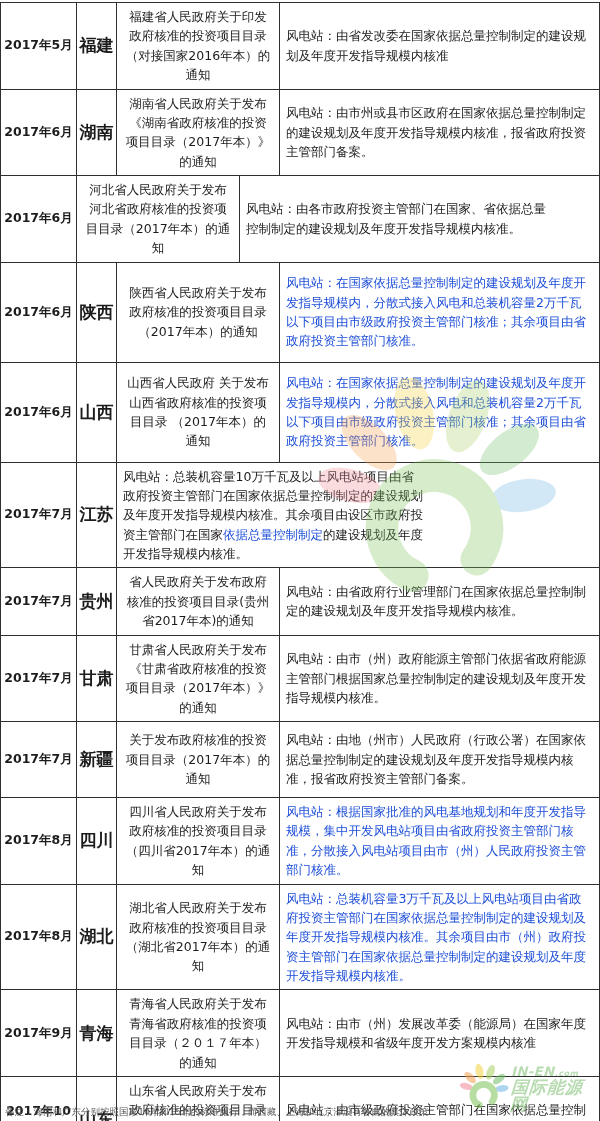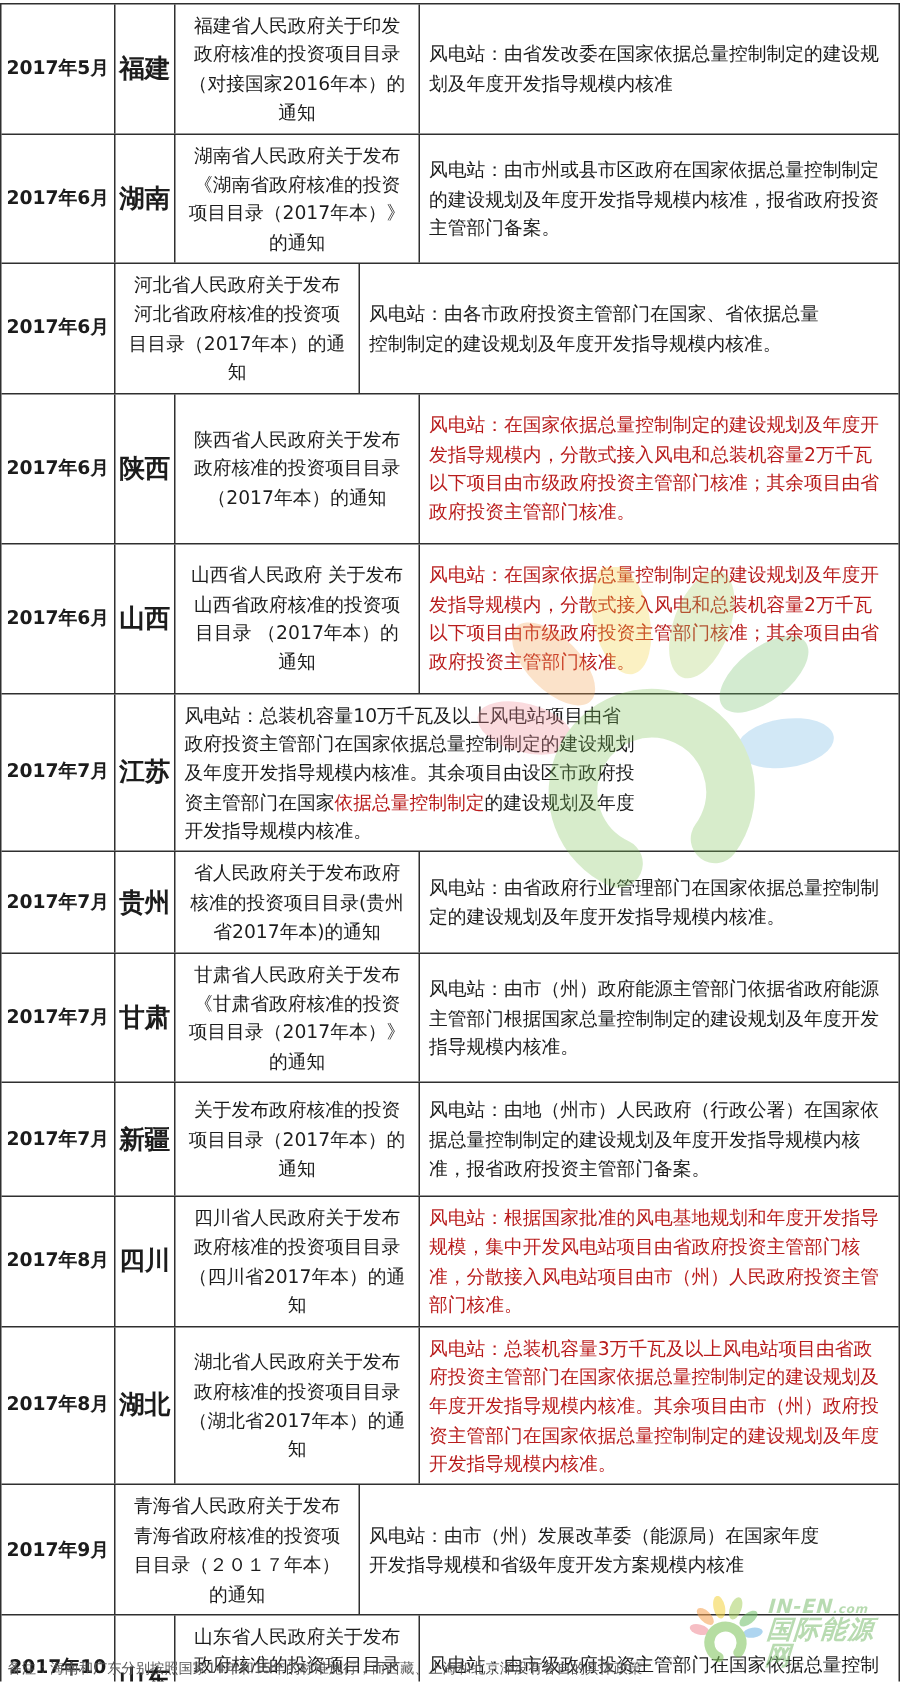--- a/index.html
+++ b/index.html
@@ -10,21 +10,21 @@
   #policy-table{
     position:absolute;left:0;top:2px;width:598px;border:1px solid #2f2f2f;
   }
   .row{display:flex;border-bottom:1px solid #2f2f2f;box-sizing:border-box;}
   .row:last-child{border-bottom:none;}
   .cell{border-right:1px solid #2f2f2f;box-sizing:border-box;display:flex;align-items:center;}
   .cell.date{width:76px;justify-content:center;font-weight:bold;font-size:12.5px;padding:2px 1px;text-align:center;}
   .cell.prov{width:40px;justify-content:center;font-weight:bold;font-size:17px;padding:2px 1px;text-align:left;}
   .cell.title{width:163px;justify-content:center;text-align:center;font-size:12.5px;line-height:1.55;padding:4px 7px;}
   .cell.desc{width:313px;border-right:none;justify-content:flex-start;text-align:left;font-size:12.5px;line-height:1.55;padding:4px 6px;}
-  .desc span[data-color="red"]{color:#b91c1c;}
+  .desc span[data-color="red"]{color:#1d4ed8;}
   .desc span[data-color="black"]{color:#1c1c1c;}
   #footer-note{
     position:absolute;left:5px;top:1106px;font-size:9.5px;color:#585858;
   }
   .watermark{position:absolute;pointer-events:none;z-index:6;}
   #watermark-center{left:262px;top:378px;width:345px;height:250px;opacity:.30;}
   #brand-logo{
     left:458px;top:1062px;width:142px;height:56px;opacity:.55;z-index:7;
     display:flex;align-items:center;gap:2px;
   }
@@ -150,20 +150,21 @@
     <div class="cell title">
         <span>湖北省人民政府关于发布政府核准的投资项目目录（湖北省2017年本）的通知</span>
       </div>
     <div class="cell desc">
         <div><span data-color="red">风电站：总装机容量3万千瓦及以上风电站项目由省政府投资主管部门在国家依据总量控制制定的建设规划及年度开发指导规模内核准。其余项目由市（州）政府投资主管部门在国家依据总量控制制定的建设规划及年度开发指导规模内核准。</span></div>
       </div>
   </div>
 
   <div class="row" style="min-height: 58px;">
     <div class="cell date">2017年9月</div>
+    <div class="cell prov">青海</div>
     <div class="cell title">
         <span>青海省人民政府关于发布青海省政府核准的投资项目目录（２０１７年本）的通知</span>
       </div>
     <div class="cell desc">
         <div><span data-color="black">风电站：由市（州）发展改革委（能源局）在国家年度开发指导规模和省级年度开发方案规模内核准</span></div>
       </div>
   </div>
 
   <div class="row" style="min-height: 56px;">
     <div class="cell date">2017年10月</div>

